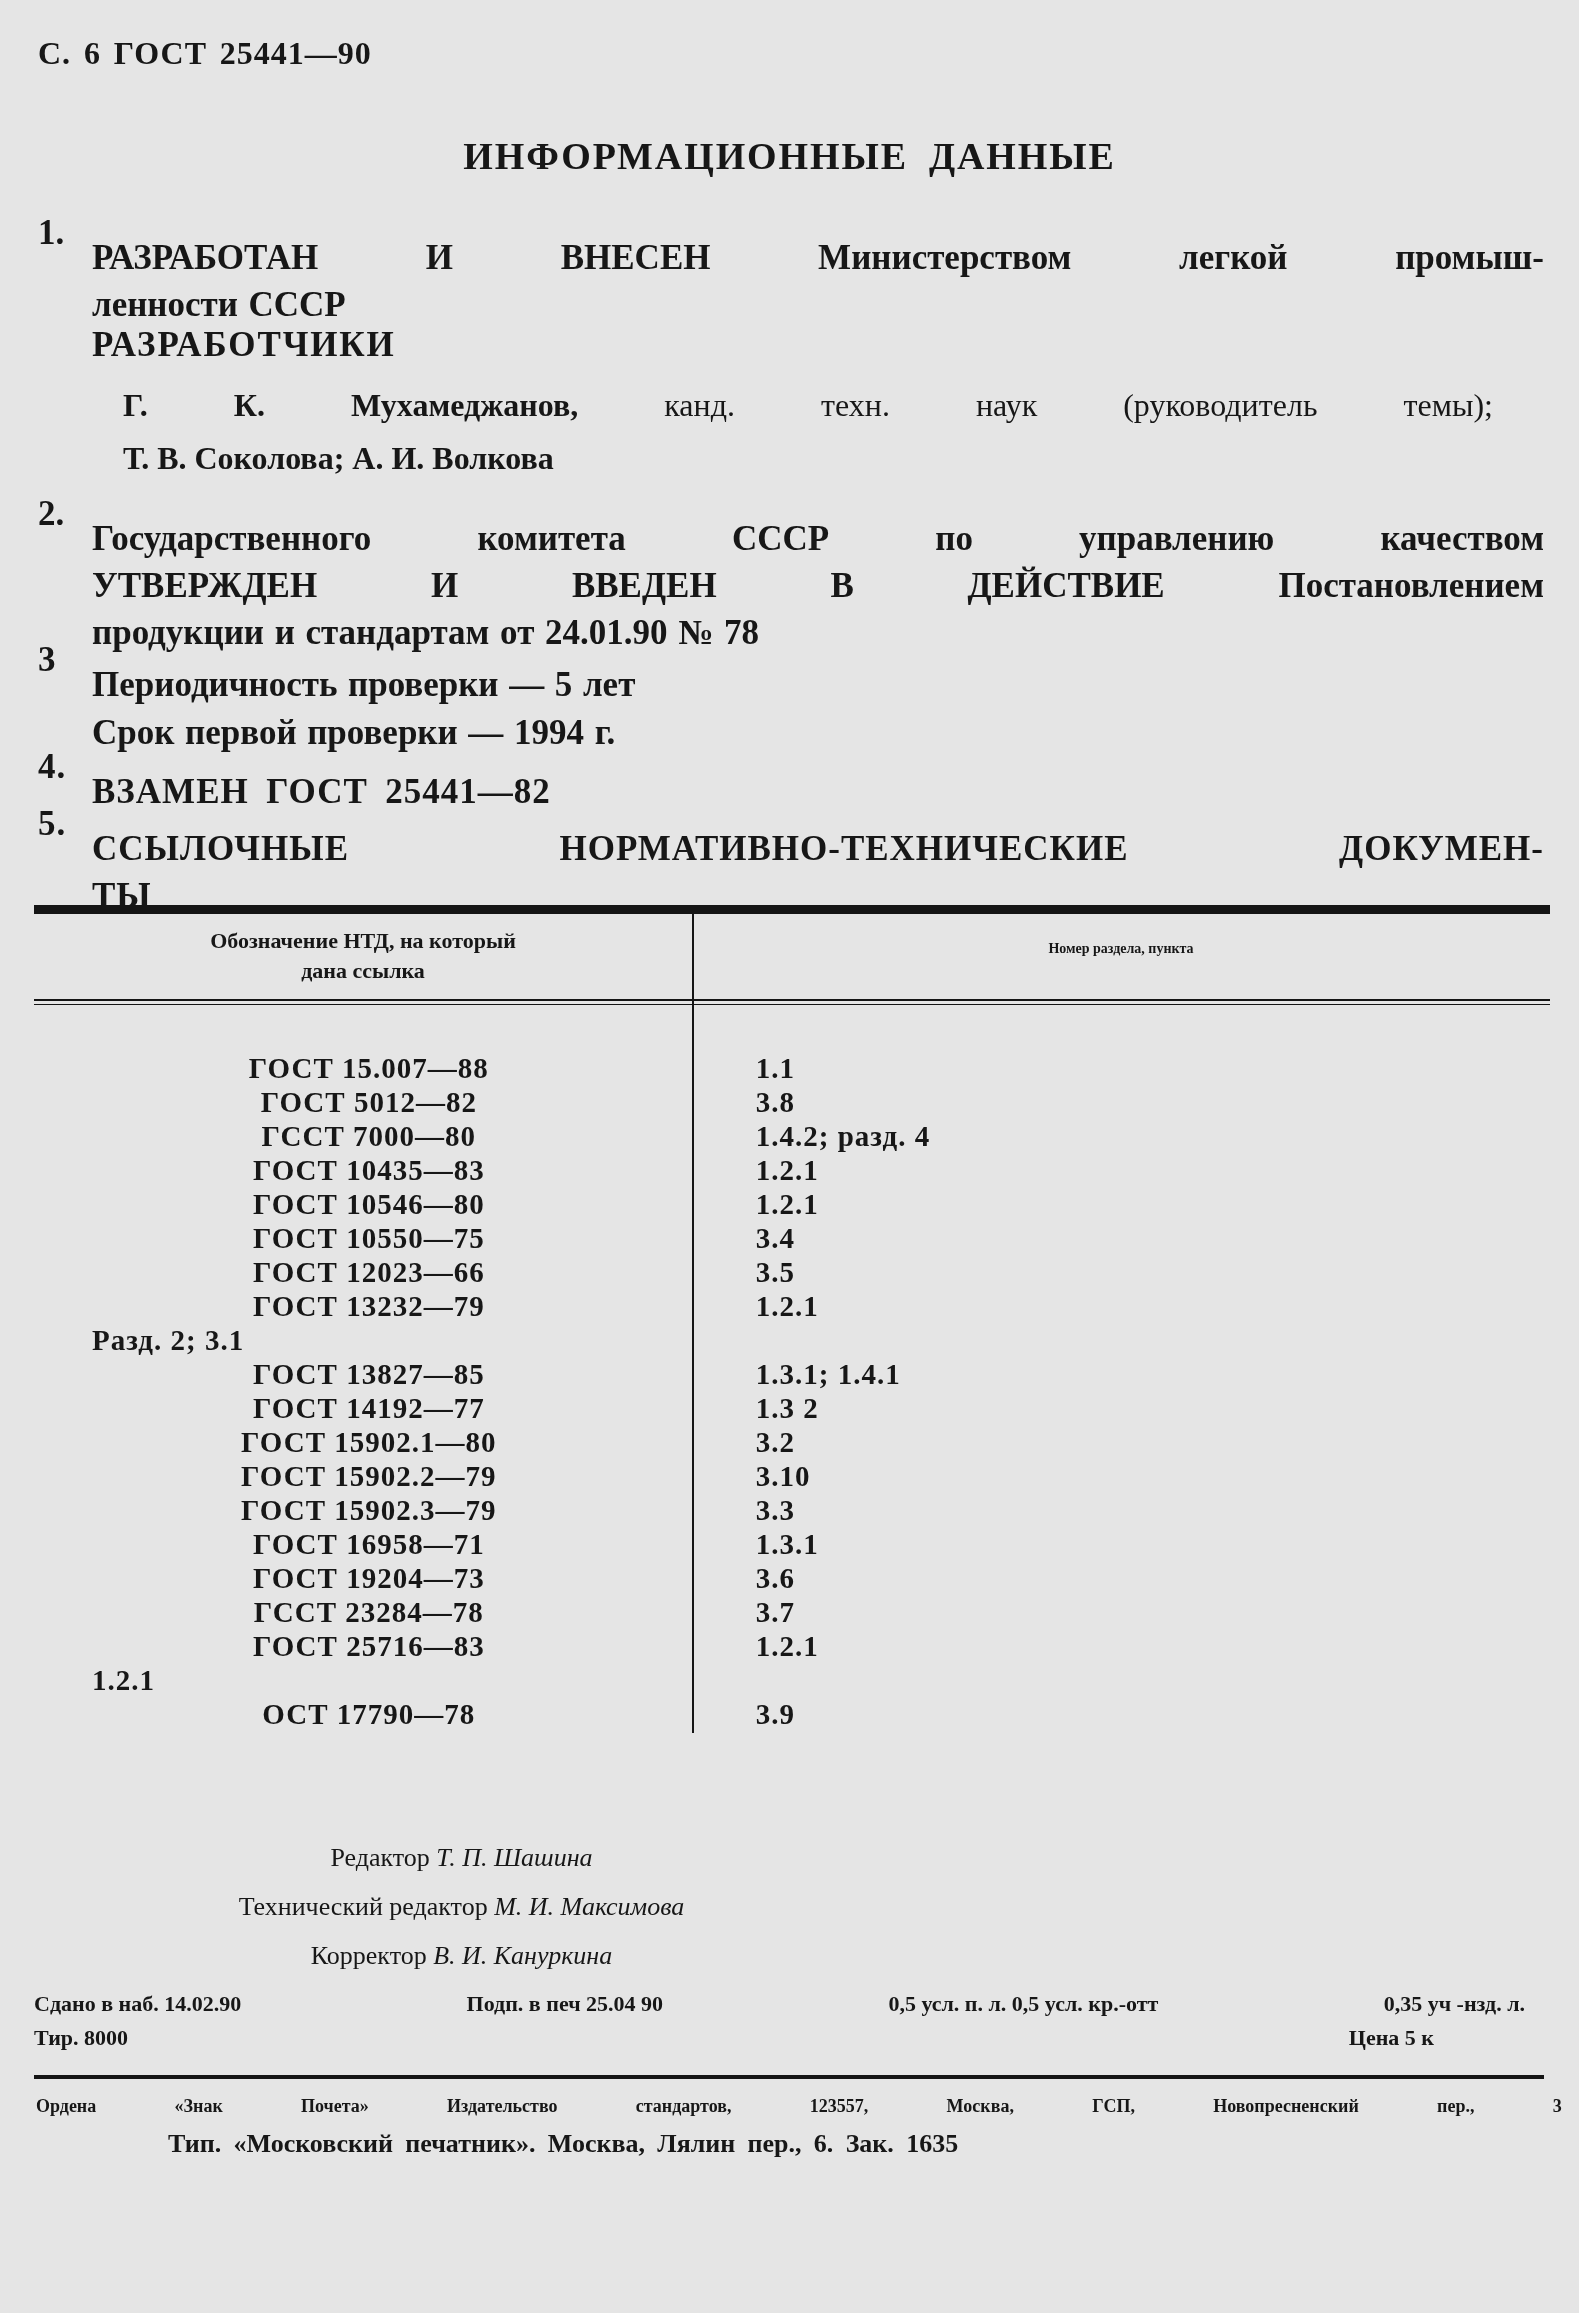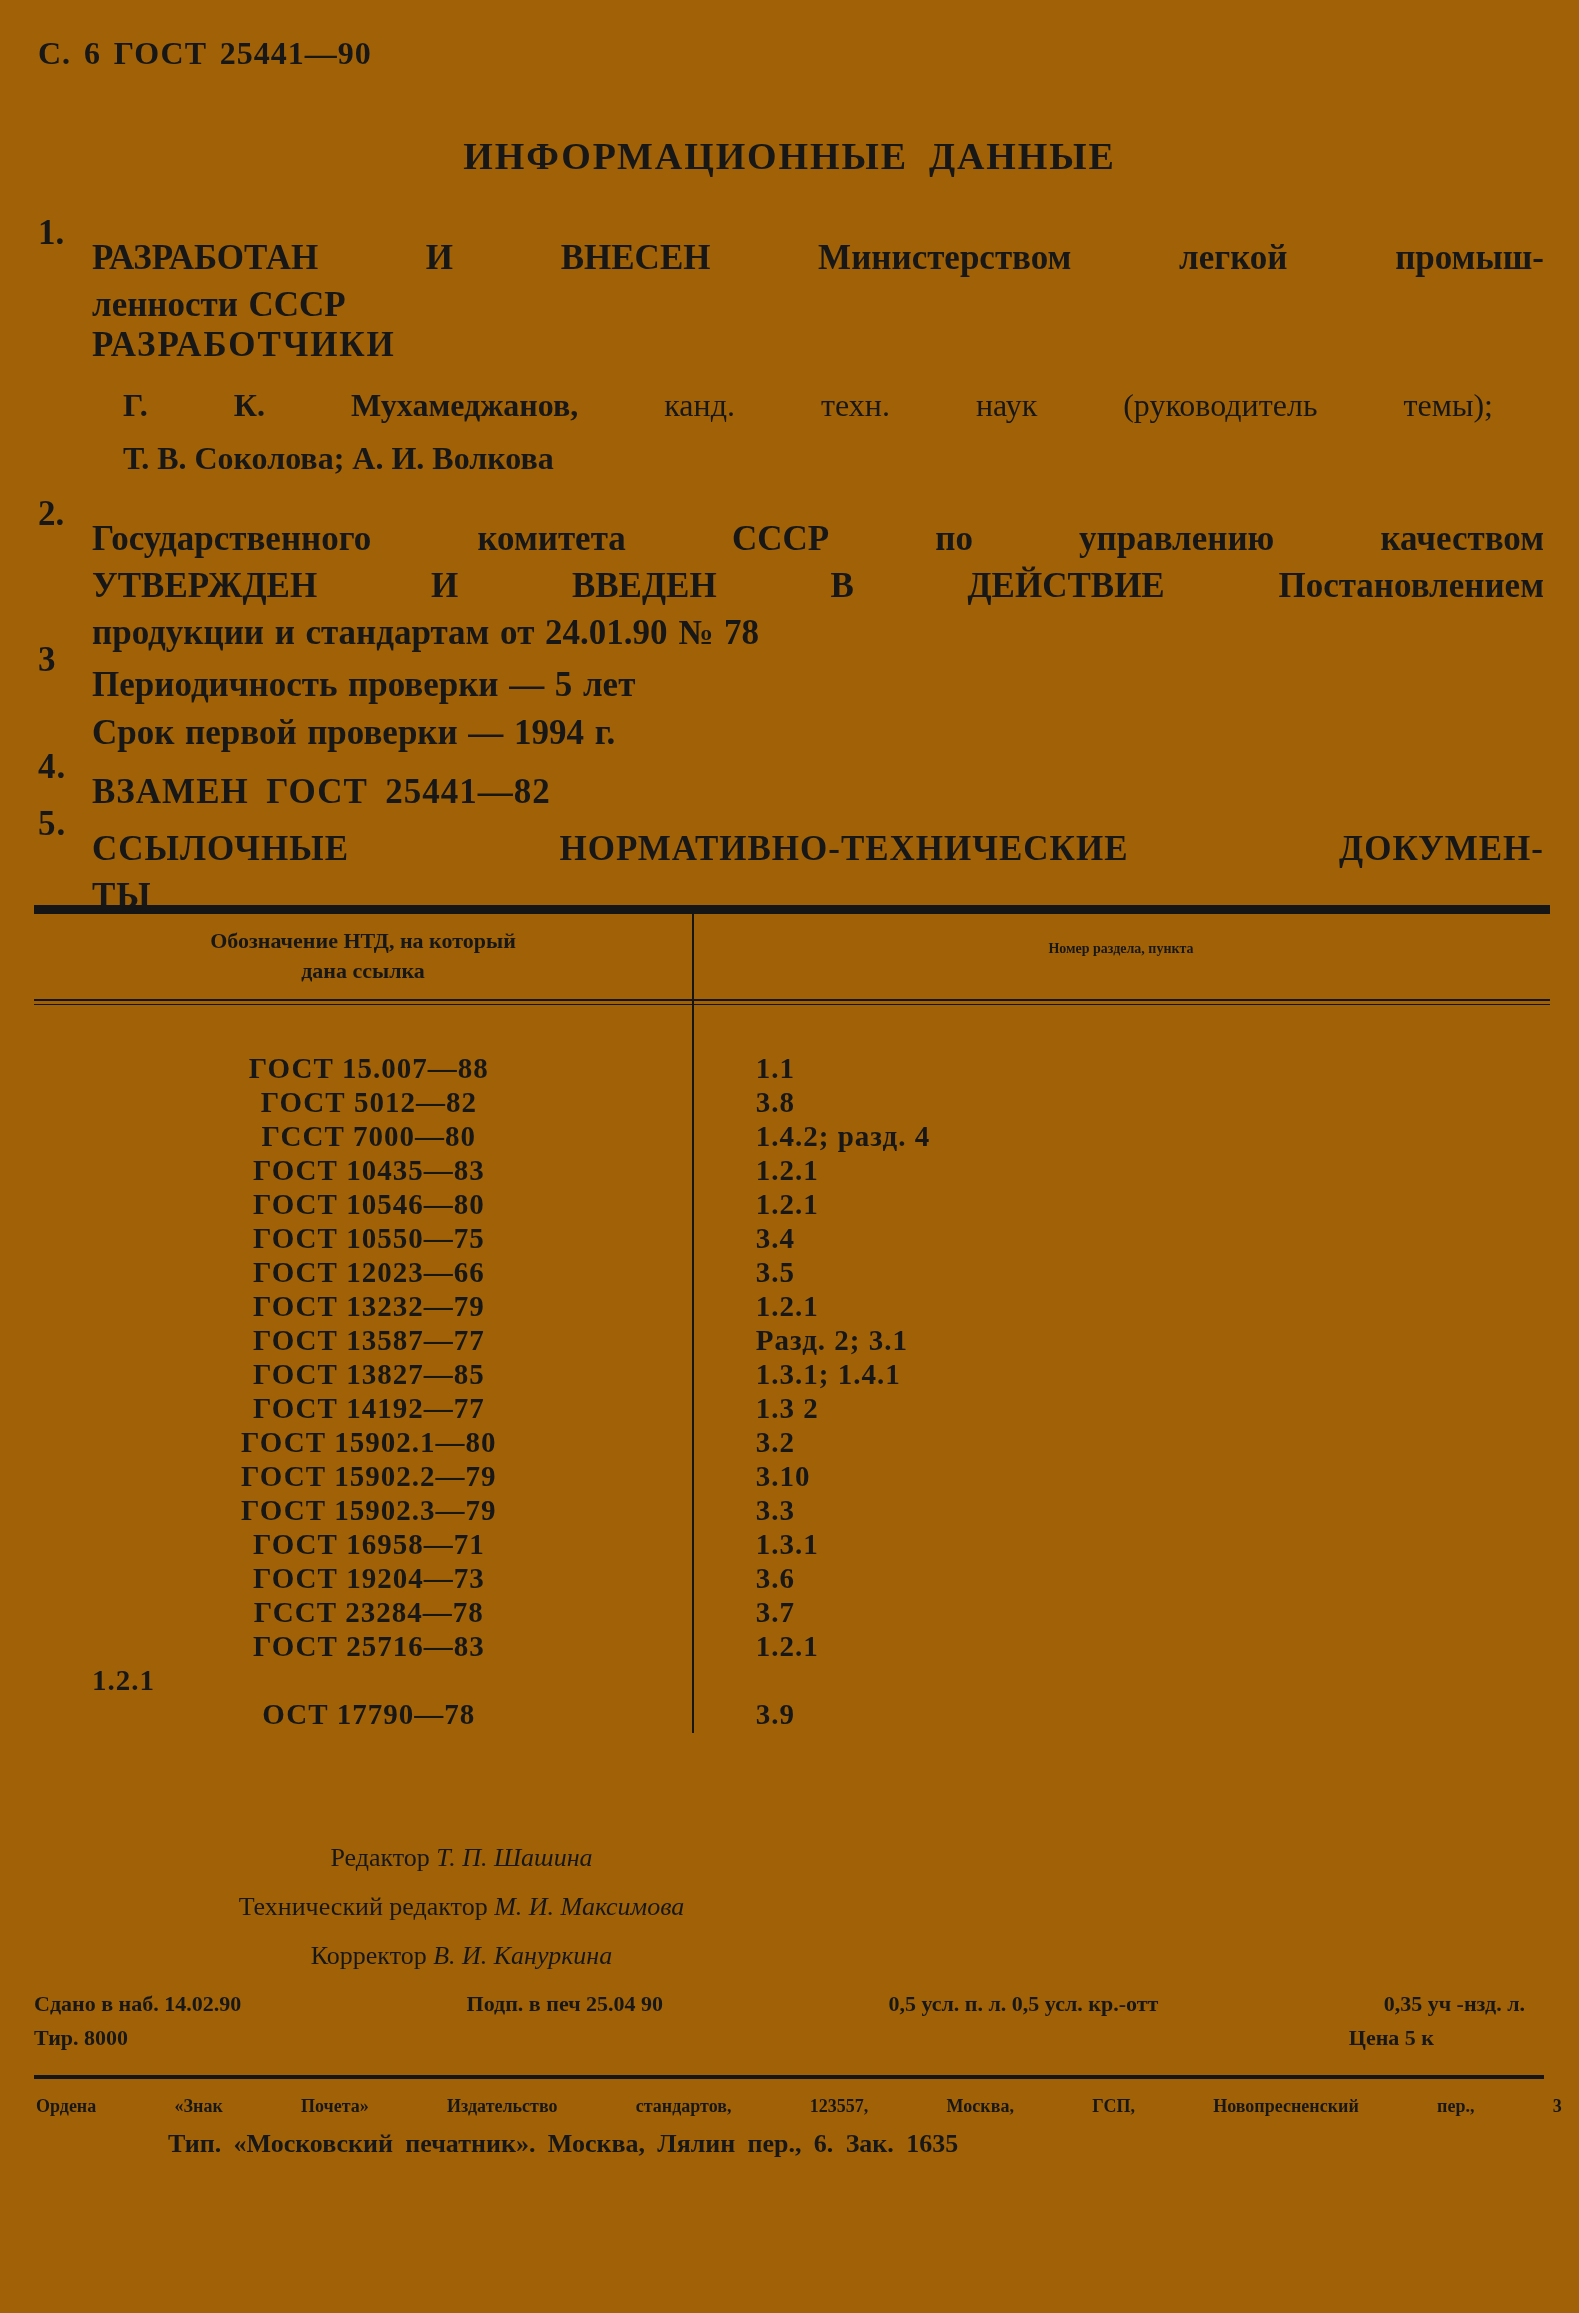--- a/index.html
+++ b/index.html
@@ -1,20 +1,20 @@
 <!DOCTYPE html>
 <html><head>
 <meta charset="utf-8">
 <style>
   html,body{margin:0;padding:0;background:#888;}
   .page{
     position:relative;
     width:1579px;height:2313px;
     margin:0 auto;
-    background:#a16207;
+    background:#e5e5e5;
     color:#171717;
     font-family:"Liberation Serif","DejaVu Serif",serif;
     overflow:hidden;
   }
   .b{font-weight:700;}
   .it{font-style:italic;}
   .jline{text-align:justify;text-align-last:justify;}
 
   .page-header{
     position:absolute;left:38px;top:35px;
@@ -195,21 +195,20 @@
       <div class="t-ntd">ГОСТ 12023—66</div>
       <div class="t-ref">3.5</div>
     </div>
 
     <div class="t-row">
       <div class="t-ntd">ГОСТ 13232—79</div>
       <div class="t-ref">1.2.1</div>
     </div>
 
     <div class="t-row">
-      <div class="t-ntd">ГОСТ 13587—77</div>
       <div class="t-ref">Разд. 2; 3.1</div>
     </div>
 
     <div class="t-row">
       <div class="t-ntd">ГОСТ 13827—85</div>
       <div class="t-ref">1.3.1; 1.4.1</div>
     </div>
 
     <div class="t-row">
       <div class="t-ntd">ГОСТ 14192—77</div>

